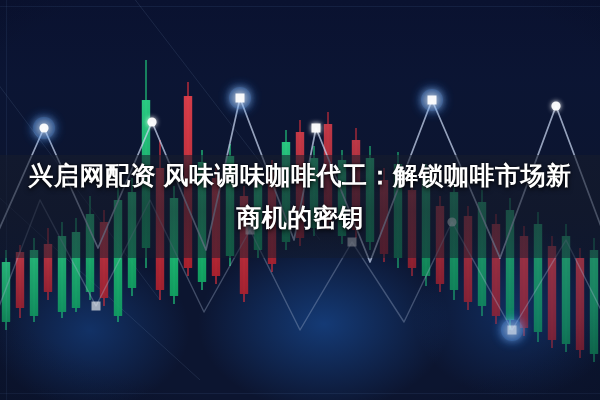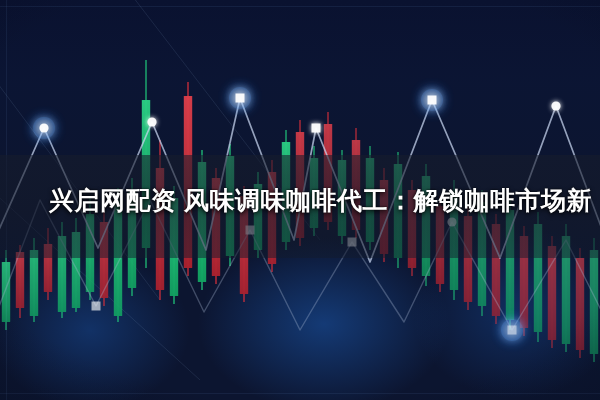--- a/index.html
+++ b/index.html
@@ -43,22 +43,22 @@
   }
   
   svg.layer{position:absolute;inset:0;width:600px;height:400px;}
   
   .text-band{
     position:absolute;left:0;right:0;top:155px;height:103px;
     background:linear-gradient(180deg,rgba(22,28,44,.58) 0%,rgba(20,26,42,.62) 55%,rgba(18,26,44,.50) 100%);
   }
   
   .headline{
-    position:absolute;left:0;right:0;top:179px;
-    text-align:right;
+    position:absolute;left:0;right:0;top:154px;
+    text-align:center;
     color:#ffffff;
     font-size:25px;
     font-weight:bold;
     line-height:42px;
     letter-spacing:.5px;
     text-shadow:0 2px 5px rgba(0,0,0,.85), 0 0 2px rgba(0,0,0,.9);
     padding:0 8px;
     white-space:nowrap;
   }
   .headline .l2{display:block;}
@@ -311,15 +311,16 @@
   <div class="frame-line" style="left:6px;top:0;width:1px;height:400px;"></div>
   <div class="frame-line" style="left:0;top:6px;width:600px;height:1px;"></div>
   <div class="frame-line" style="left:0;bottom:6px;width:600px;height:1px;"></div>
 
   <div class="vign"></div>
 
   <div class="text-band"></div>
 
   <div class="headline">
     <span>兴启网配资 风味调味咖啡代工：解锁咖啡市场新</span>
+    <span class="l2">商机的密钥</span>
   </div>
 
 </div>
 
 </body></html>

